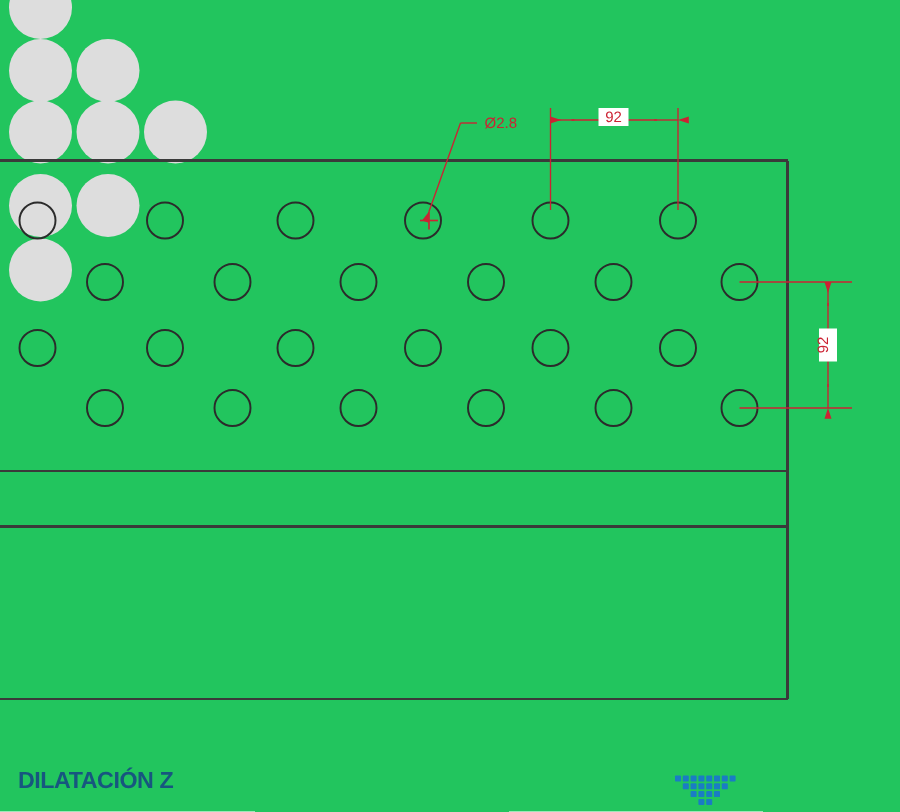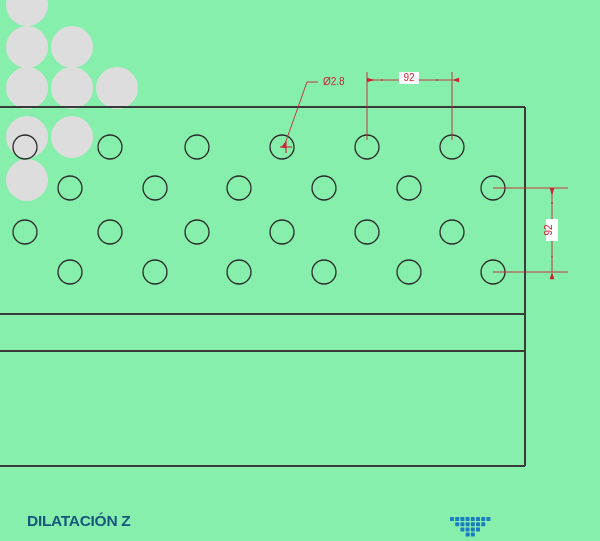--- a/index.html
+++ b/index.html
@@ -7,34 +7,34 @@
     padding: 0;
     background: #ffffff;
   }
   body {
     font-family: "Liberation Sans", sans-serif;
   }
   #canvas {
     position: relative;
     width: 600px;
     height: 541px;
-    background: #86efac;
+    background: #22c55e;
     overflow: hidden;
   }
   #drawing-svg {
     position: absolute;
     left: 0;
     top: 0;
     width: 600px;
     height: 541px;
     display: block;
   }
   .footer-title {
     position: absolute;
-    left: 27px;
+    left: 12px;
     top: 512px;
     font-family: "Liberation Sans", sans-serif;
     font-size: 15.5px;
     font-weight: bold;
     letter-spacing: -0.3px;
     color: #17567f;
     white-space: nowrap;
   }
   .logo-wrap {
     position: absolute;

